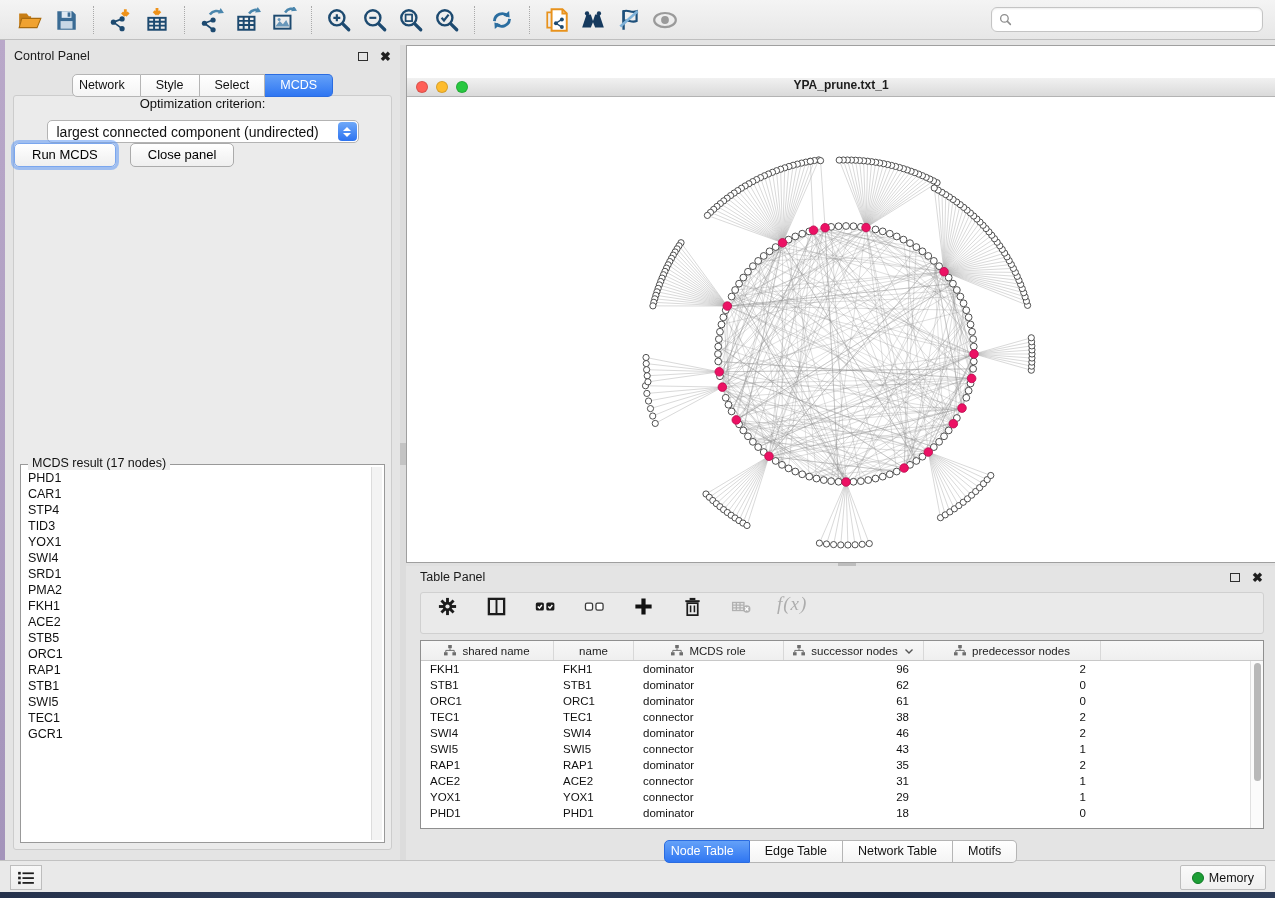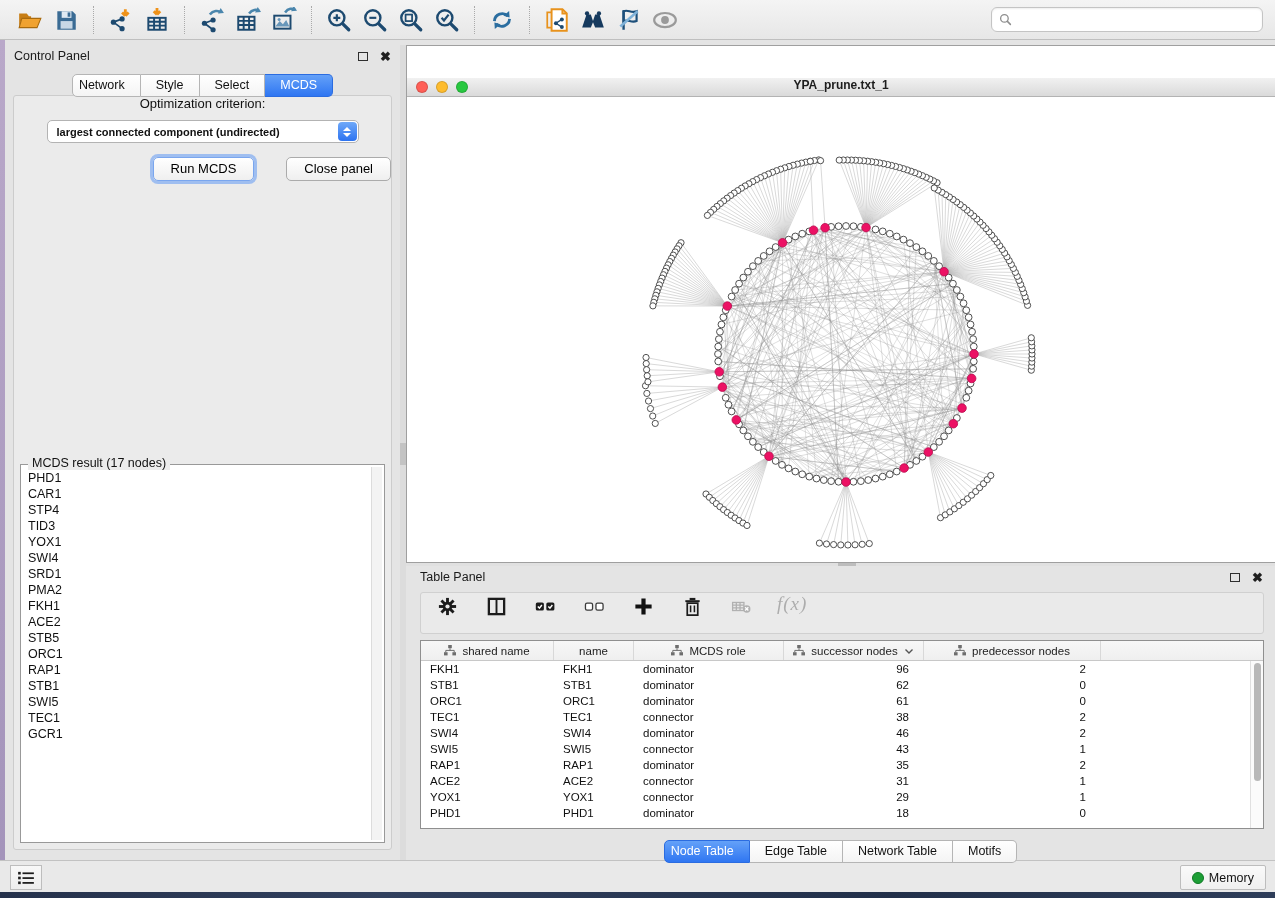--- a/index.html
+++ b/index.html
@@ -46,30 +46,30 @@
   .seg-tab { font-size:12.5px; padding:3px 15px 4px; background:linear-gradient(#ffffff,#f4f4f4);
     border:1px solid #b5b5b5; border-left:none; color:#111; cursor:default; }
   .seg-tab:first-child { border-left:1px solid #b5b5b5; border-radius:5px 0 0 5px;padding-left:6px; }
   .seg-tab:last-child { border-radius:0 5px 5px 0; }
   .seg-tab.active { background:linear-gradient(#64a1f8,#2f76f2); color:#fff; border-color:#2b6ce0; }
   .cp-box { position:absolute; left:8px; right:8px; top:50px; bottom:10px;
     background:#ebebeb; border:1px solid #cccccc; border-radius:3px; }
   .opt-label { text-align:center; font-size:13px; color:#111; }
   .dropdown { width:312px; height:23px; margin:9px auto 0; background:#fff;
     border:1px solid #b3b3b3; border-radius:5px; display:flex; align-items:center;
-    font-size:11px;font-weight:bold; }
+    font-size:14px; }
   .dropdown .val { flex:1; padding:0 9px; white-space:nowrap; overflow:hidden; }
   .dd-step { width:19px; height:19px; margin-right:1px; border-radius:4px;
     background:linear-gradient(#6fa9f9,#2d73f0); display:flex; flex-direction:column;
     align-items:center; justify-content:center; gap:2px; }
   .dd-step i { display:block; width:0; height:0; border-left:4px solid transparent;
     border-right:4px solid transparent; }
   .dd-step .up { border-bottom:4px solid #fff; }
   .dd-step .dn { border-top:4px solid #fff; }
-  .btn-row { display:flex; justify-content:flex-end; gap:32px; margin-top:14px; }
+  .btn-row { display:flex; justify-content:flex-start; gap:14px; }
   .push-btn { font-size:13px; font-family:"Liberation Sans",sans-serif; padding:3px 17px 4px;
     background:linear-gradient(#ffffff,#efefef); border:1px solid #ababab; border-radius:5px; }
   .push-btn.focused { box-shadow:0 0 0 3px rgba(96,153,244,.55); border-color:#7aa6ee; }
   .group-box { position:absolute; left:6px; right:6px; top:368px; bottom:6px;
     border:1px solid #999; background:#fff; }
   .group-box legend { position:absolute; top:-9px; left:7px; background:#ebebeb;
     padding:0 4px; font-size:12.5px; color:#111; }
   .mcds-list { position:absolute; inset:2px 15px 2px 2px; padding:3px 5px; font-size:12.5px;
     line-height:16px; overflow:hidden; }
   .list-track { position:absolute; top:2px; bottom:2px; right:2px; width:11px;

